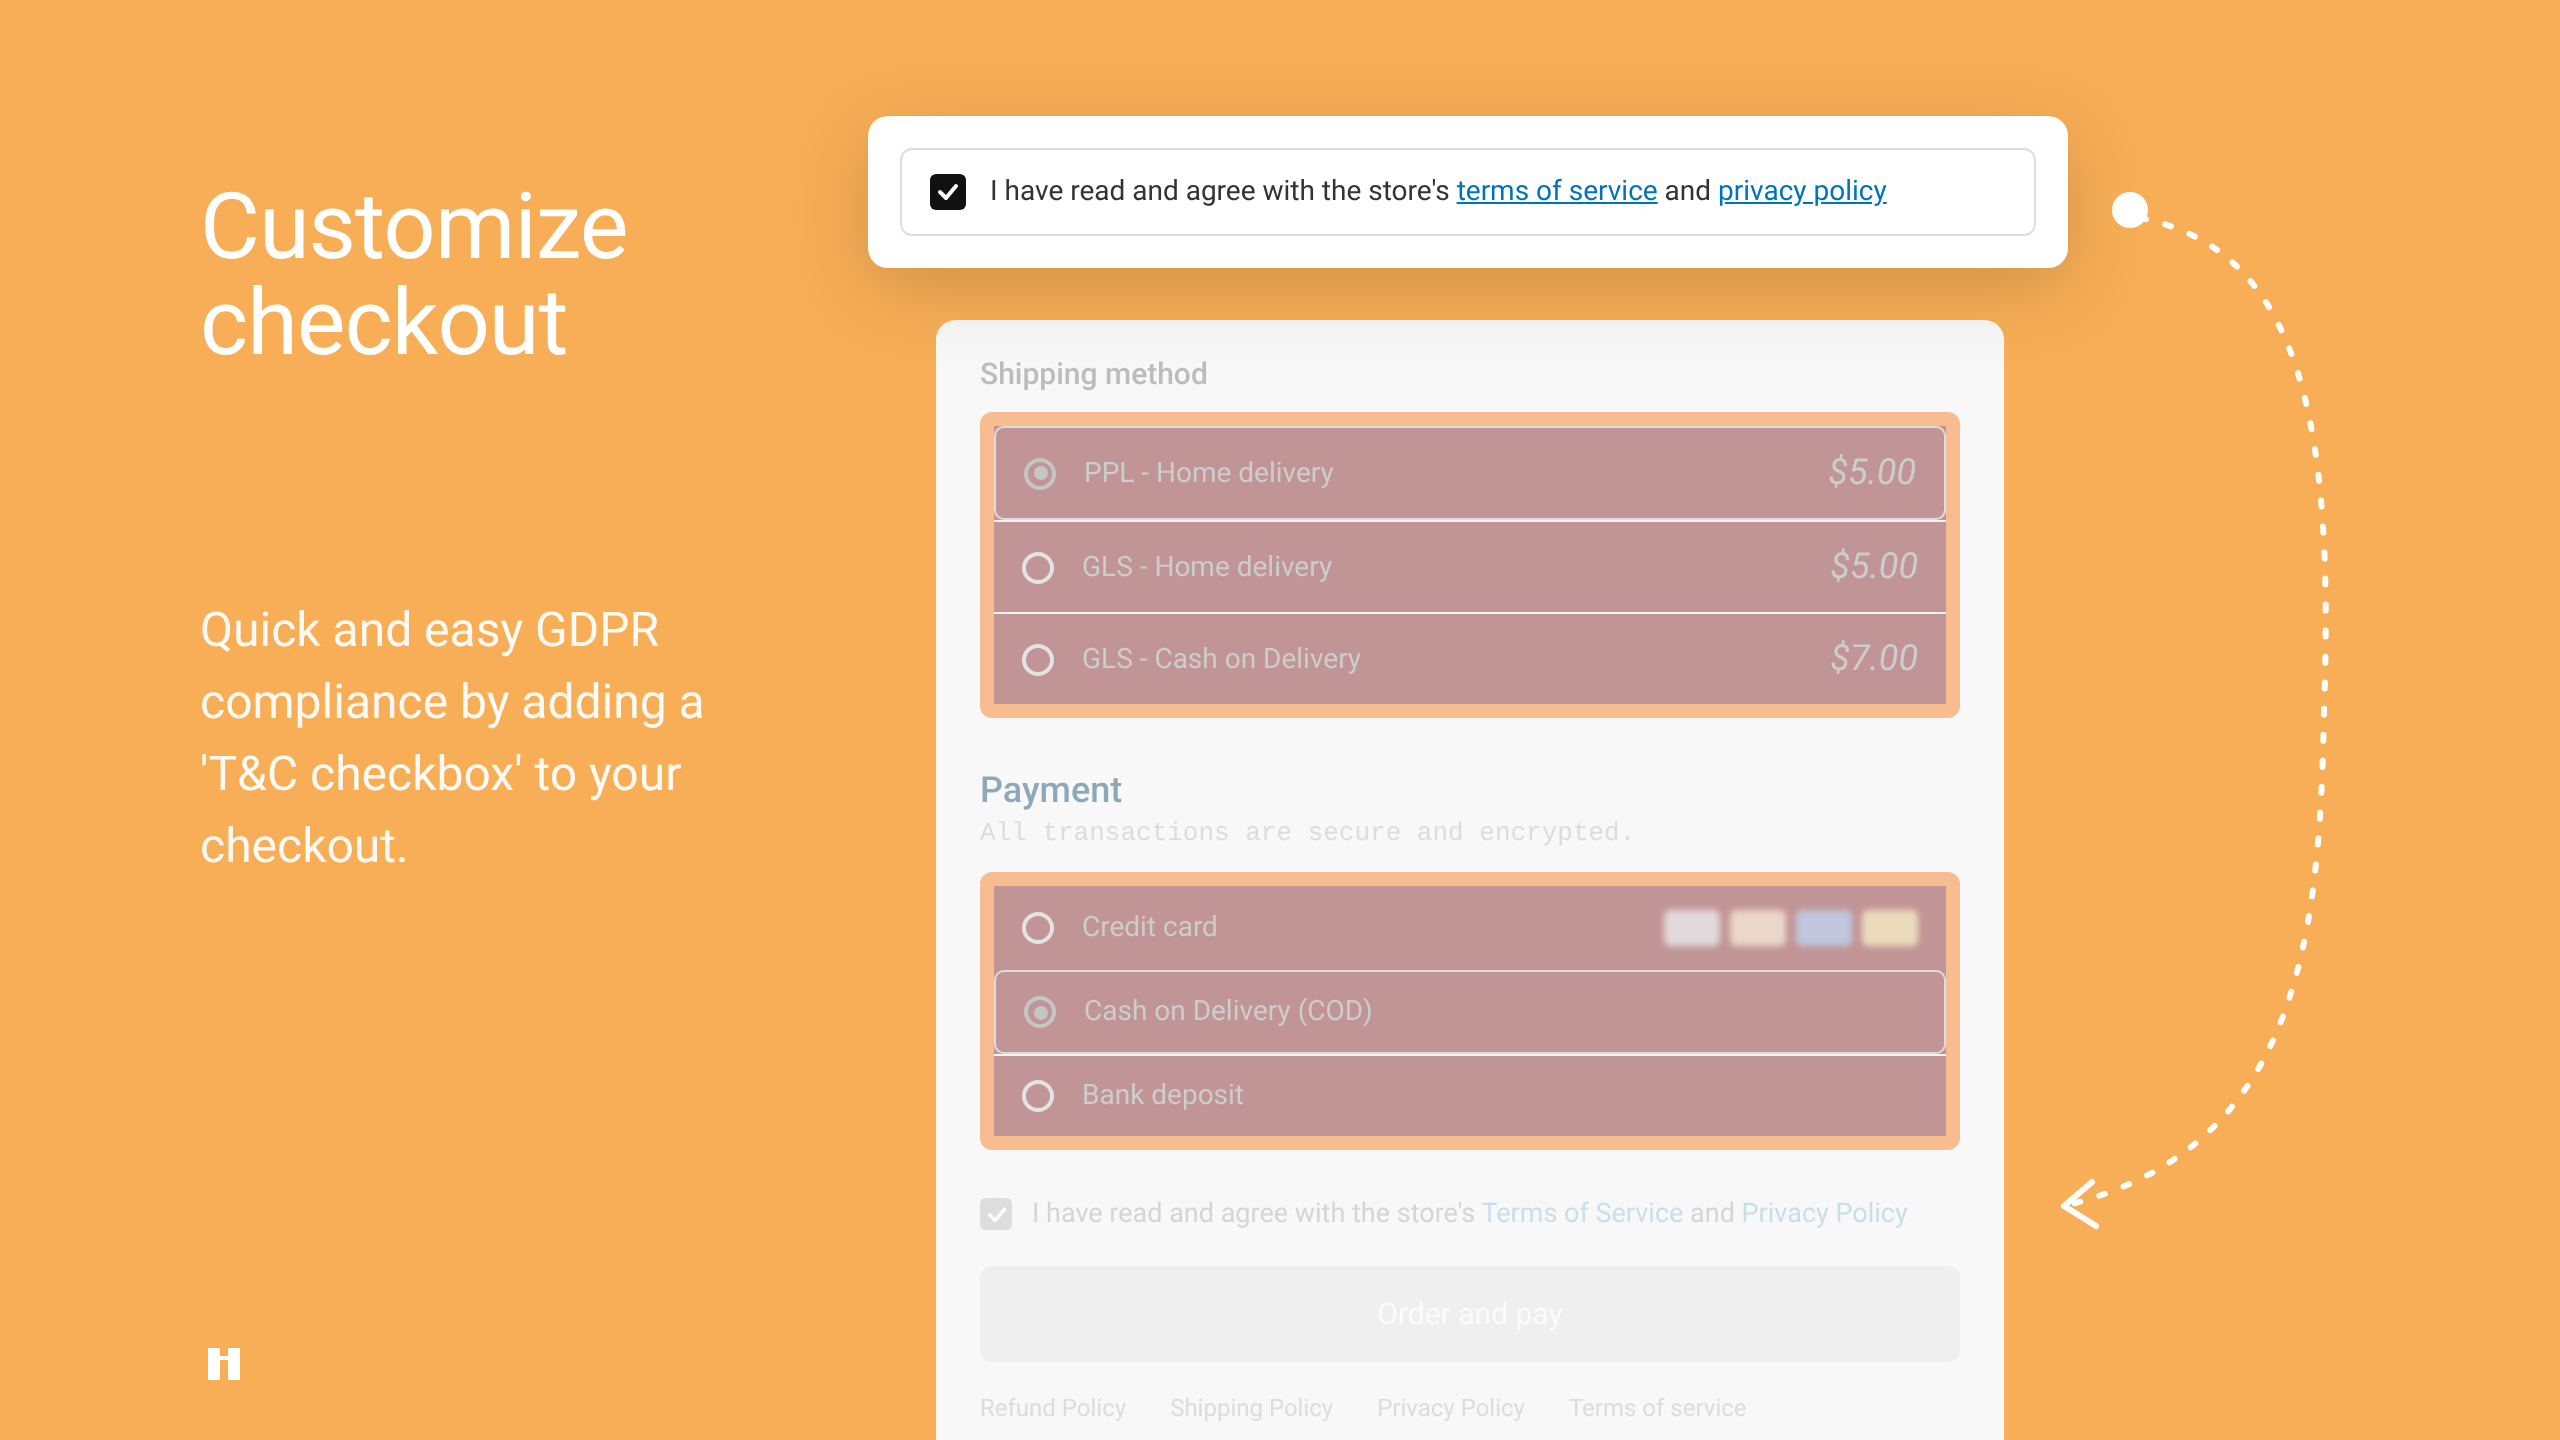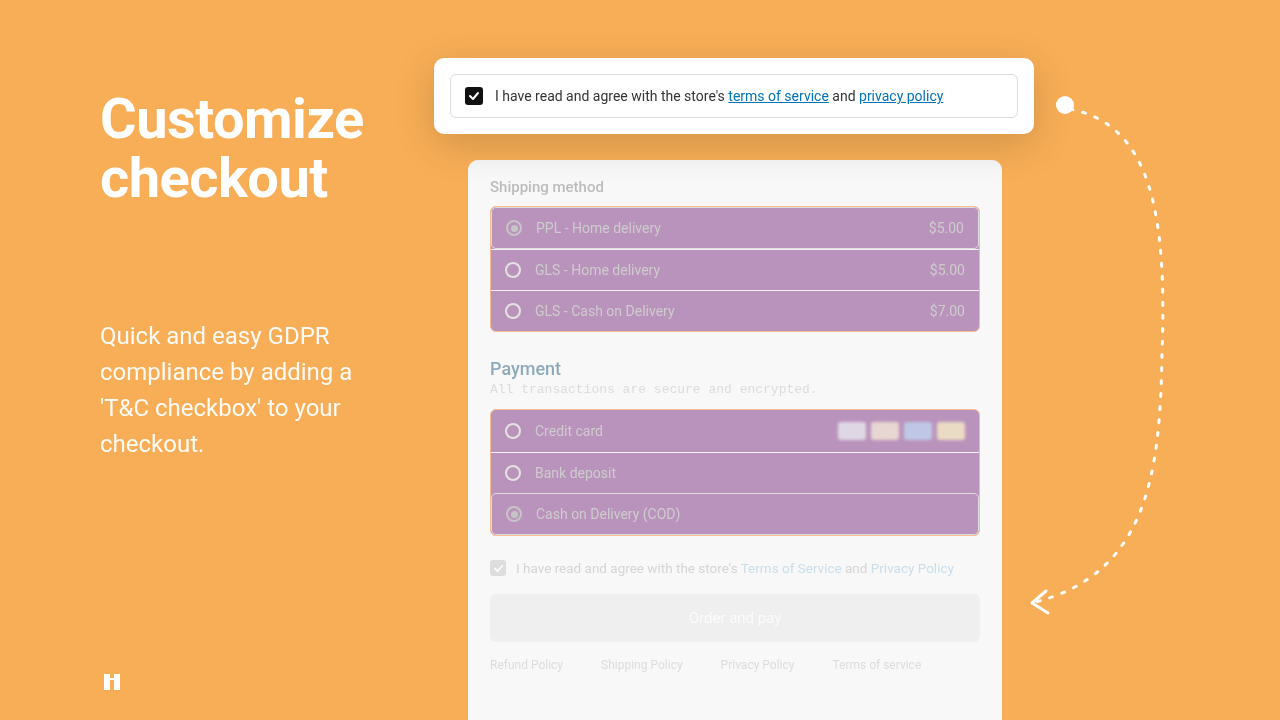--- a/index.html
+++ b/index.html
@@ -12,22 +12,22 @@
     overflow: hidden;
   }
   .left-col {
     position: absolute;
     left: 100px;
     top: 90px;
     width: 300px;
     color: #fff;
   }
   .headline {
-    font-size: 56px;
-    font-weight: 700;
+    font-size: 46px;
+    font-weight: 400;
     line-height: 1.05;
     letter-spacing: -0.5px;
   }
   .sub {
     margin-top: 110px;
     font-size: 24px;
     font-weight: 400;
     line-height: 1.5;
     opacity: 0.95;
   }
@@ -95,23 +95,23 @@
     pointer-events: none;
   }
   .panel * { position: relative; }
   .section-title {
     font-size: 15px;
     color: #737373;
     margin-bottom: 10px;
     font-weight: 500;
   }
   .options {
-    border: 1px solid #f97316;
+    border: 7px solid #f97316;
     border-radius: 6px;
-    background: #701a75;
+    background: #7f1d1d;
     overflow: hidden;
   }
   .opt {
     display: flex;
     align-items: center;
     padding: 12px 14px;
     font-size: 14px;
     color: #999;
     border-top: 1px solid #eee;
   }
@@ -133,21 +133,21 @@
   }
   .radio.on { border-color: #888; }
   .radio.on::after {
     content: "";
     width: 7px;
     height: 7px;
     background: #888;
     border-radius: 50%;
   }
   .opt-label { flex: 1; }
-  .opt-price { font-size: 14px; }
+  .opt-price { font-size: 18px; font-style: italic; }
   .pay-title {
     margin-top: 26px;
     font-size: 18px;
     color: #0c4a6e;
     font-weight: 500;
   }
   .pay-note {
     font-size: 13px;
     color: #bbb;
     margin-top: 3px;
@@ -194,21 +194,21 @@
     font-size: 15px;
     display: flex;
     align-items: center;
     justify-content: center;
   }
   .footer-links {
     margin-top: 16px;
     font-size: 12px;
     color: #bbb;
     display: flex;
-    gap: 38px;
+    gap: 22px;
   }
   
   .dot {
     position: absolute;
     left: 1056px;
     top: 96px;
     width: 18px;
     height: 18px;
     background: #fff;
     border-radius: 50%;
@@ -285,27 +285,27 @@
       <div class="opt">
         <div class="radio"></div>
         <div class="opt-label">Credit card</div>
         <div class="cards">
           <div class="card-ico" style="background:#d5d9e2"></div>
           <div class="card-ico" style="background:#f0d3b0"></div>
           <div class="card-ico" style="background:#7fa8e8"></div>
           <div class="card-ico" style="background:#f2e08a"></div>
         </div>
       </div>
+      <div class="opt selected">
+        <div class="radio on"></div>
+        <div class="opt-label">Cash on Delivery (COD)</div>
+      </div>
       <div class="opt">
         <div class="radio"></div>
         <div class="opt-label">Bank deposit</div>
-      </div>
-      <div class="opt selected">
-        <div class="radio on"></div>
-        <div class="opt-label">Cash on Delivery (COD)</div>
       </div>
     </div>
 
   <div class="agree-row">
     <div class="chk2">
       <svg viewBox="0 0 24 24" fill="none" stroke="white" stroke-width="4" stroke-linecap="round" stroke-linejoin="round">
           <polyline points="4 12 10 18 20 6"></polyline>
         </svg>
     </div>
     <div>

